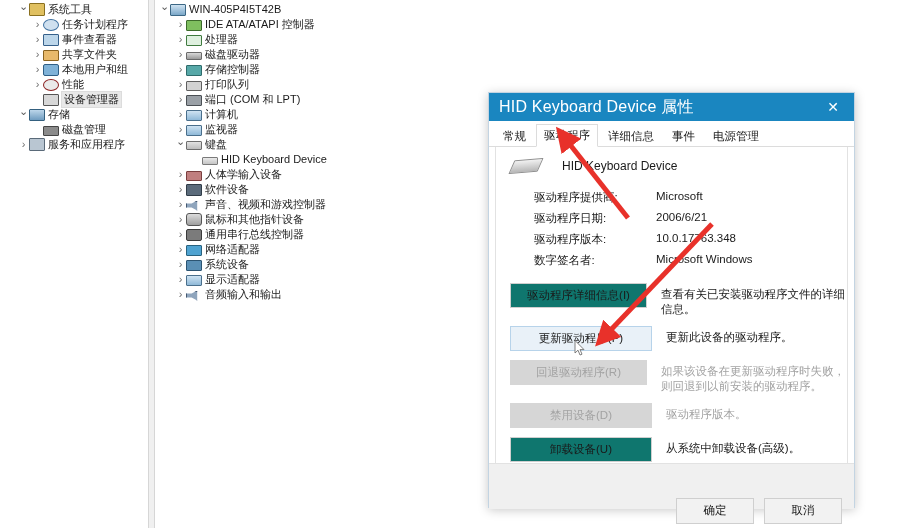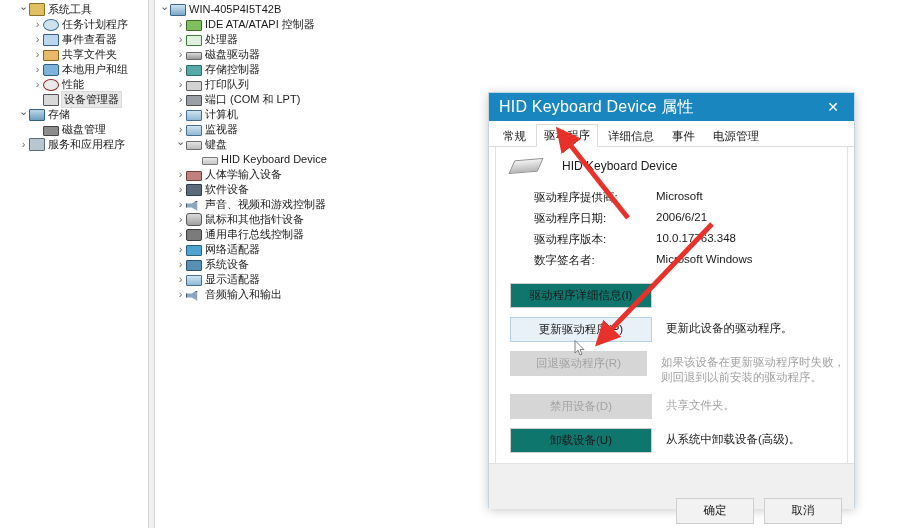--- a/index.html
+++ b/index.html
@@ -467,32 +467,33 @@
               <tr>
                 <td class="k">数字签名者:</td>
                 <td class="v">Microsoft Windows</td>
               </tr>
             </tbody>
         </table>
 
         <div id="btn-list">
             <div class="btnrow">
               <div class="dbtn">驱动程序详细信息(I)</div>
+              <div class="bdesc">查看有关已安装驱动程序文件的详细信息。</div>
             </div>
             <div class="btnrow">
               <div class="dbtn hover">更新驱动程序(P)</div>
               <div class="bdesc">更新此设备的驱动程序。</div>
             </div>
             <div class="btnrow">
               <div class="dbtn disabled">回退驱动程序(R)</div>
               <div class="bdesc dim">如果该设备在更新驱动程序时失败，则回退到以前安装的驱动程序。</div>
             </div>
             <div class="btnrow">
               <div class="dbtn disabled">禁用设备(D)</div>
-              <div class="bdesc dim">共享文件夹。</div>
+              <div class="bdesc dim">驱动程序版本。</div>
             </div>
             <div class="btnrow">
               <div class="dbtn">卸载设备(U)</div>
               <div class="bdesc">从系统中卸载设备(高级)。</div>
             </div>
           </div>
 
       </div>
 
       <div id="dlg-footer">

